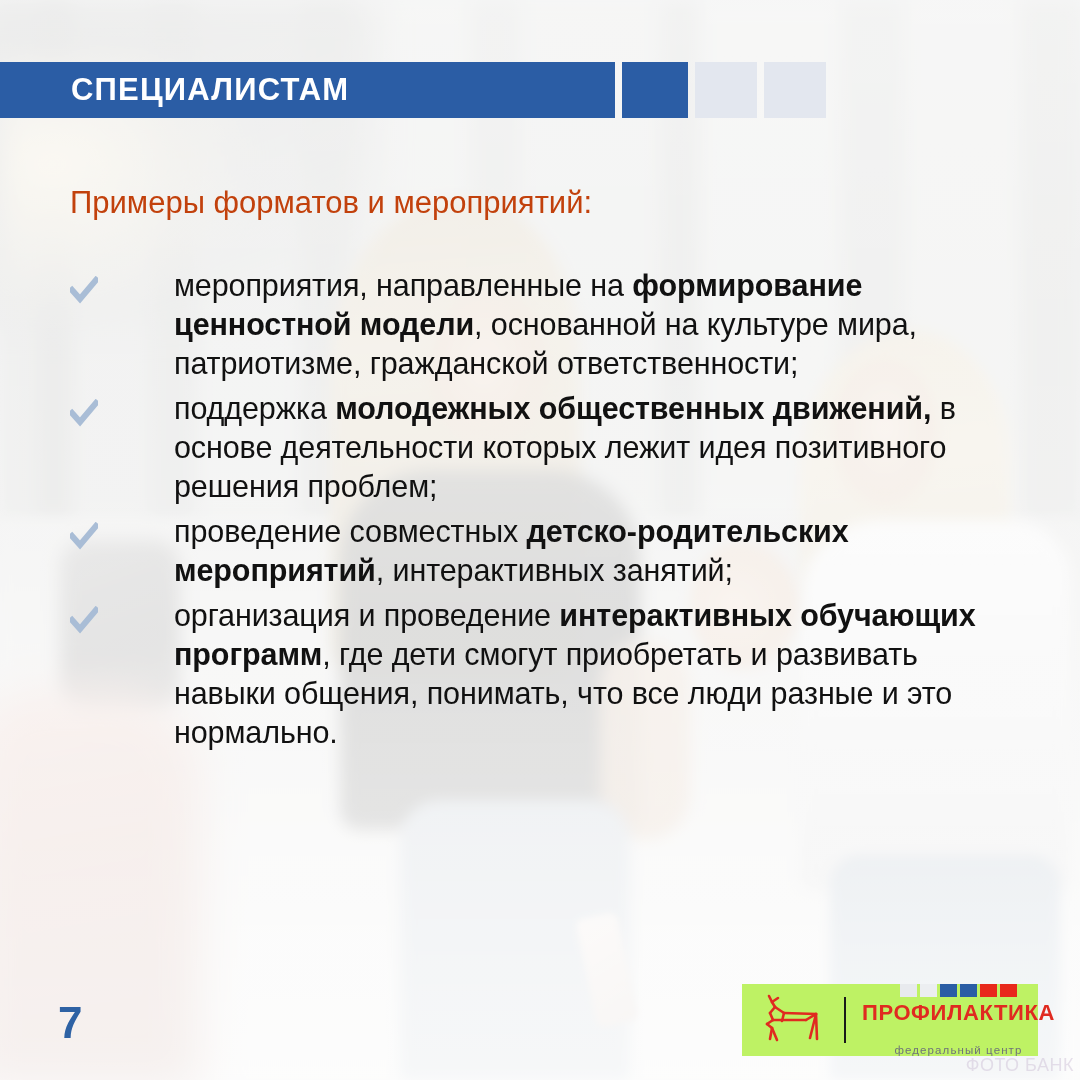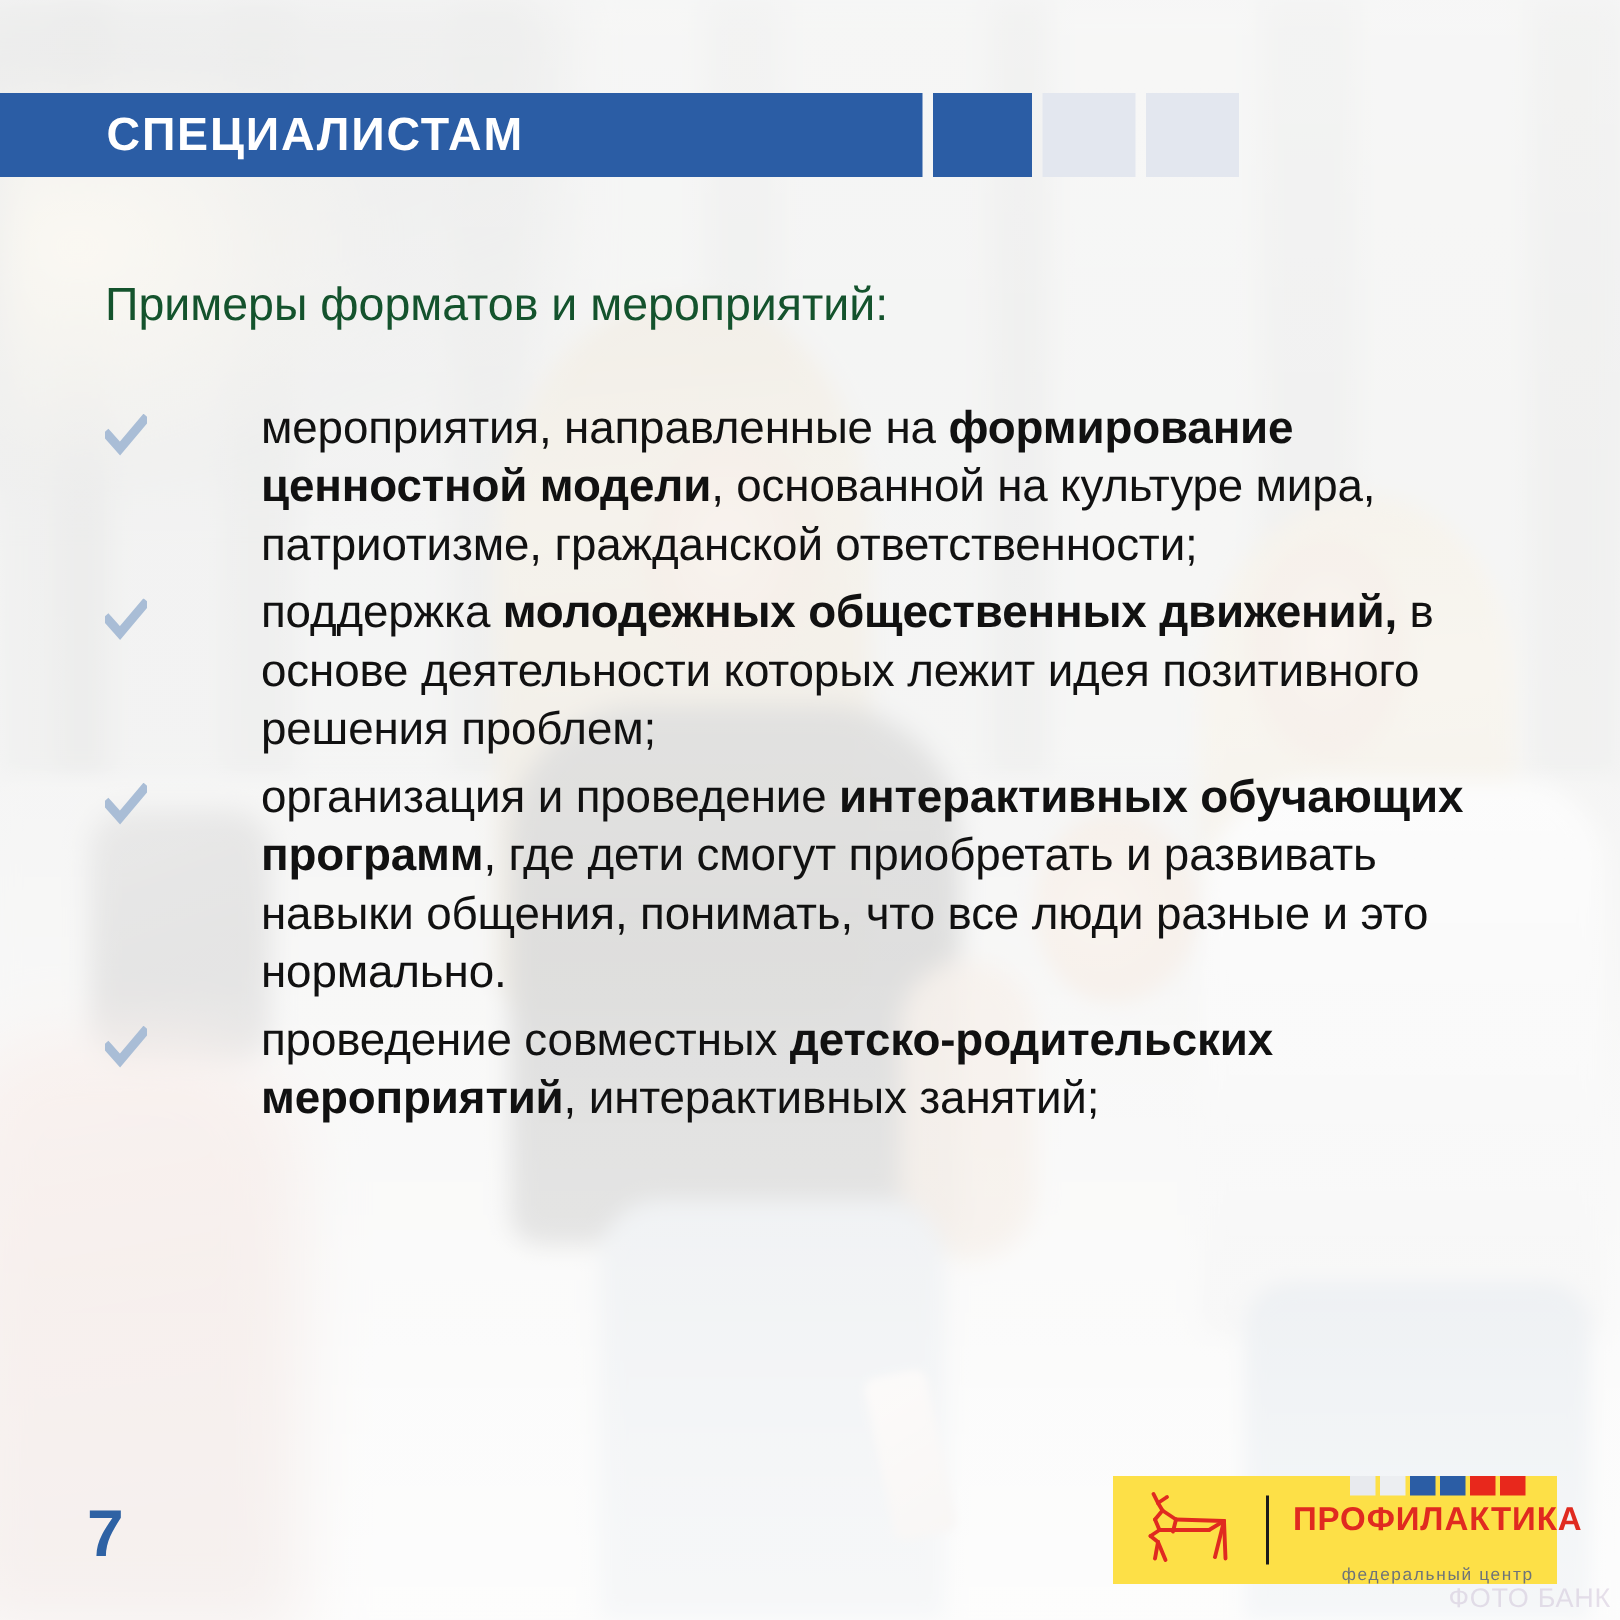--- a/index.html
+++ b/index.html
@@ -252,21 +252,21 @@
     left: 0;
     top: 0;
     width: 1080px;
     height: 1080px;
   }
   .subtitle {
     position: absolute;
     left: 70px;
     top: 185px;
     font-size: 31px;
-    color: #14532d;
+    color: #c2410c;
     font-weight: normal;
   }
 
   .bullet-list {
     position: absolute;
     left: 70px;
     top: 266px;
     width: 950px;
   }
   .bullet-item {
@@ -303,21 +303,21 @@
     color: #2e62a4;
   }
 
   
   .logo-box {
     position: absolute;
     right: 42px;
     bottom: 24px;
     width: 296px;
     height: 72px;
-    background: #fde047;
+    background: #bef264;
     display: flex;
     align-items: center;
     padding: 0 4px;
     box-sizing: border-box;
   }
   .logo-deer {
     flex: 0 0 auto;
     width: 72px;
     height: 54px;
     margin-left: 14px;
@@ -431,29 +431,29 @@
             </svg>
           </div>
           <div class="bullet-text"><span>поддержка </span><b>молодежных общественных движений,</b><span> в основе деятельности которых лежит идея позитивного решения проблем;</span></div>
         </div>
         <div class="bullet-item">
           <div class="check-icon">
             <svg viewBox="0 0 28 30" width="28" height="30">
               <path d="M2 14 L10 23 L26 4" stroke="#a9bdd6" stroke-width="6" fill="none" stroke-linecap="square" stroke-linejoin="miter"></path>
             </svg>
           </div>
-          <div class="bullet-text"><span>организация и проведение </span><b>интерактивных обучающих программ</b><span>, где дети смогут приобретать и развивать навыки общения, понимать, что все люди разные и это нормально.</span></div>
+          <div class="bullet-text"><span>проведение совместных </span><b>детско-родительских мероприятий</b><span>, интерактивных занятий;</span></div>
         </div>
         <div class="bullet-item">
           <div class="check-icon">
             <svg viewBox="0 0 28 30" width="28" height="30">
               <path d="M2 14 L10 23 L26 4" stroke="#a9bdd6" stroke-width="6" fill="none" stroke-linecap="square" stroke-linejoin="miter"></path>
             </svg>
           </div>
-          <div class="bullet-text"><span>проведение совместных </span><b>детско-родительских мероприятий</b><span>, интерактивных занятий;</span></div>
+          <div class="bullet-text"><span>организация и проведение </span><b>интерактивных обучающих программ</b><span>, где дети смогут приобретать и развивать навыки общения, понимать, что все люди разные и это нормально.</span></div>
         </div>
       </div>
 
     <div class="page-number">7</div>
 
     <div class="logo-box">
       <div class="logo-deer">
         <svg viewBox="0 0 72 54" width="72" height="54" fill="none" stroke="#e02a20" stroke-width="2.6" stroke-linecap="round" stroke-linejoin="round">
           <path d="M12 9 L9 3"></path>
           <path d="M12 9 L18 5"></path>

